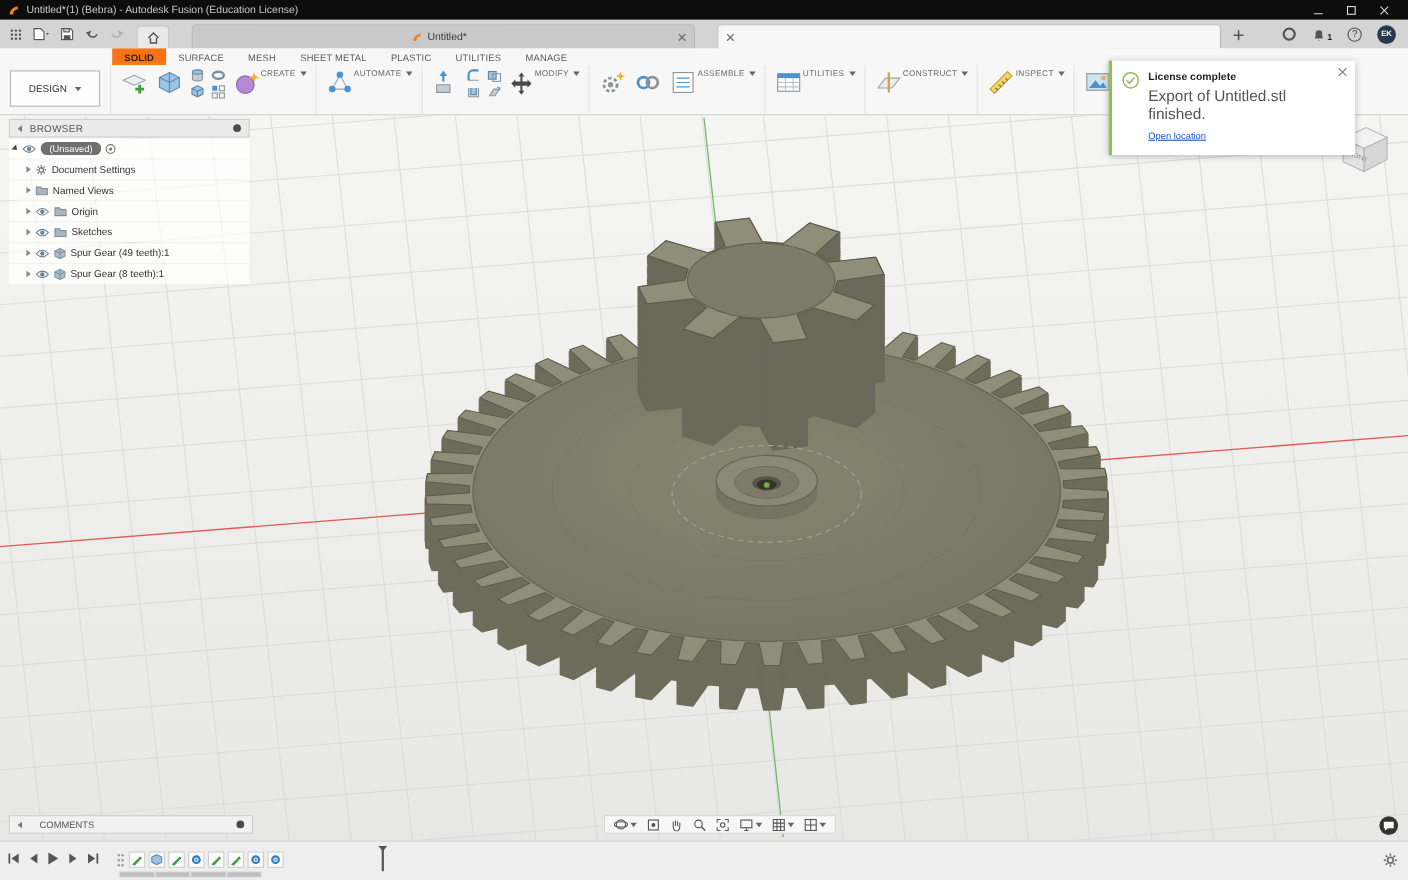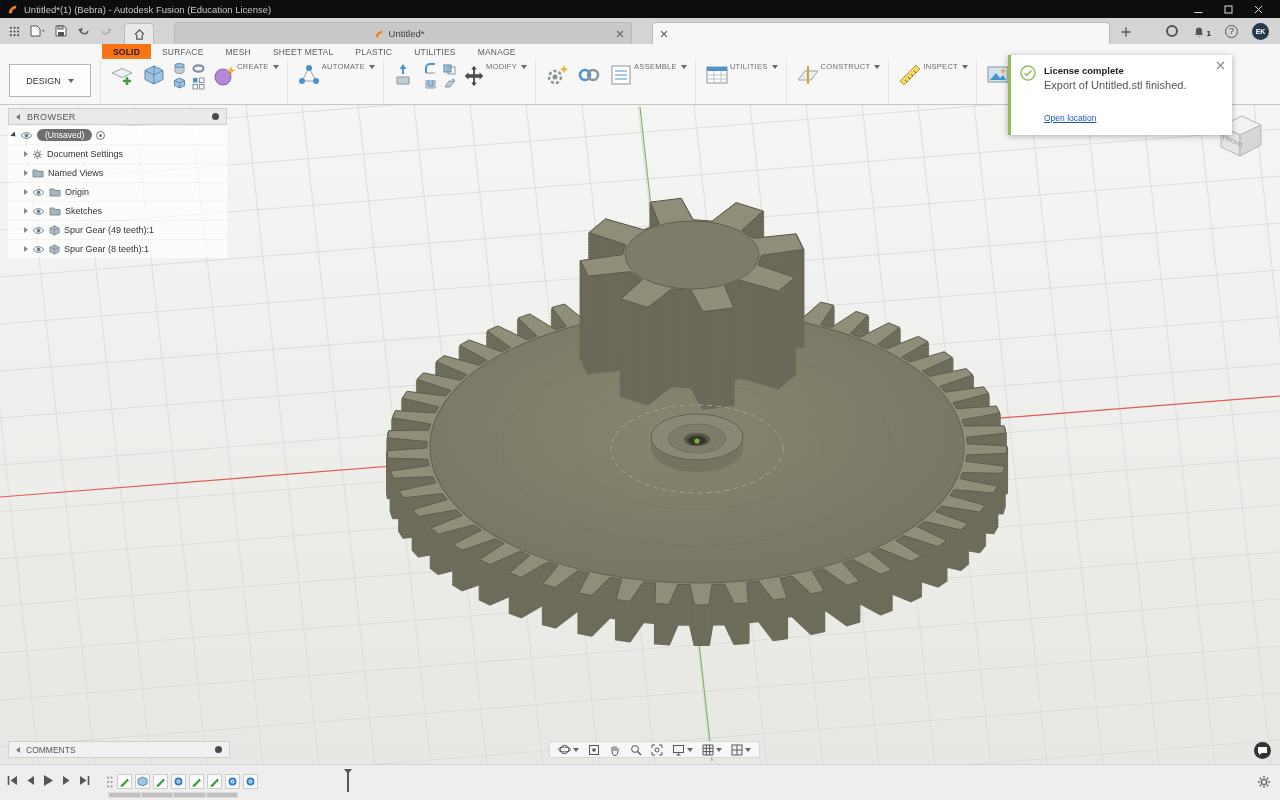--- a/index.html
+++ b/index.html
@@ -46,27 +46,27 @@
 .brow{height:18px;display:flex;align-items:center;gap:4px;background:rgba(255,255,255,.72);padding-left:4px;margin-top:1px}
 .brow.child{padding-left:16px}
 .tri{width:0;height:0;border-top:3.5px solid transparent;border-bottom:3.5px solid transparent;border-left:4.5px solid #8a8a8a}
 .tri.exp{transform:rotate(45deg);border-left-color:#444}
 .pill{background:#6f6f6f;color:#fff;border-radius:8px;padding:1px 8px;font-size:8.5px}
 .radio{width:9px;height:9px;border-radius:50%;border:1.5px solid #777;display:flex;align-items:center;justify-content:center}
 .radio i{width:3px;height:3px;border-radius:50%;background:#777}
 
 .toast{position:absolute;top:55px;left:1008px;width:224px;background:#fff;box-shadow:0 1px 6px rgba(0,0,0,.3);border-left:3px solid #98b95c;display:flex;gap:8px;padding:10px 8px 10px 9px;z-index:60}
 .toast h4{font-size:9.5px;color:#222;margin-bottom:3px}
-.toast p{font-size:11px;color:#555;margin-bottom:16px}
+.toast p{font-size:14px;color:#555;margin-bottom:2px}
 .toast a{font-size:8.5px;color:#1b57c2;text-decoration:underline}
 .toast .x{position:absolute;top:6px;right:7px}
 
 .viewcube{position:absolute;top:5px;right:10px;z-index:10}
 
-.comments{position:absolute;left:8px;bottom:6px;width:222px;height:17px;background:#f1f1f1;border:1px solid #cfcfcf;display:flex;align-items:center;gap:6px;padding:0 7px;font-size:8.5px;color:#555;z-index:10}
+.comments{position:absolute;left:8px;bottom:6px;width:222px;height:17px;background:#f1f1f1;border:1px solid #cfcfcf;display:flex;align-items:center;gap:16px;padding:0 7px;font-size:8.5px;color:#555;z-index:10}
 .c-dot{margin-left:auto;width:7px;height:7px;border-radius:50%;background:#4a4a4a}
 .navbar{position:absolute;left:549px;bottom:6px;height:17px;display:flex;align-items:center;gap:9px;padding:0 8px;background:rgba(248,248,248,.92);border:1px solid #d8d8d8;z-index:10}
 .nav-item{display:flex;align-items:center;gap:2px}
 .chatfab{position:absolute;right:9px;bottom:5px;width:17px;height:17px;border-radius:50%;background:#333;display:flex;align-items:center;justify-content:center;z-index:10}
 
 .timeline{position:absolute;left:0;right:0;bottom:0;height:36px;background:#eee;border-top:1px solid #d2d2d2}
 .tl-controls{position:absolute;left:7px;top:9px;display:flex;align-items:center;gap:8px}
 .tl-track{position:absolute;left:106px;top:6px;display:flex;align-items:center;gap:3px}
 .fi{width:15px;height:15px;display:flex;align-items:center;justify-content:center;background:#fbfbfb;border:1px solid #ccc}
 .tl-marker{width:2px;height:21px;background:#555;margin-left:86px;position:relative}

